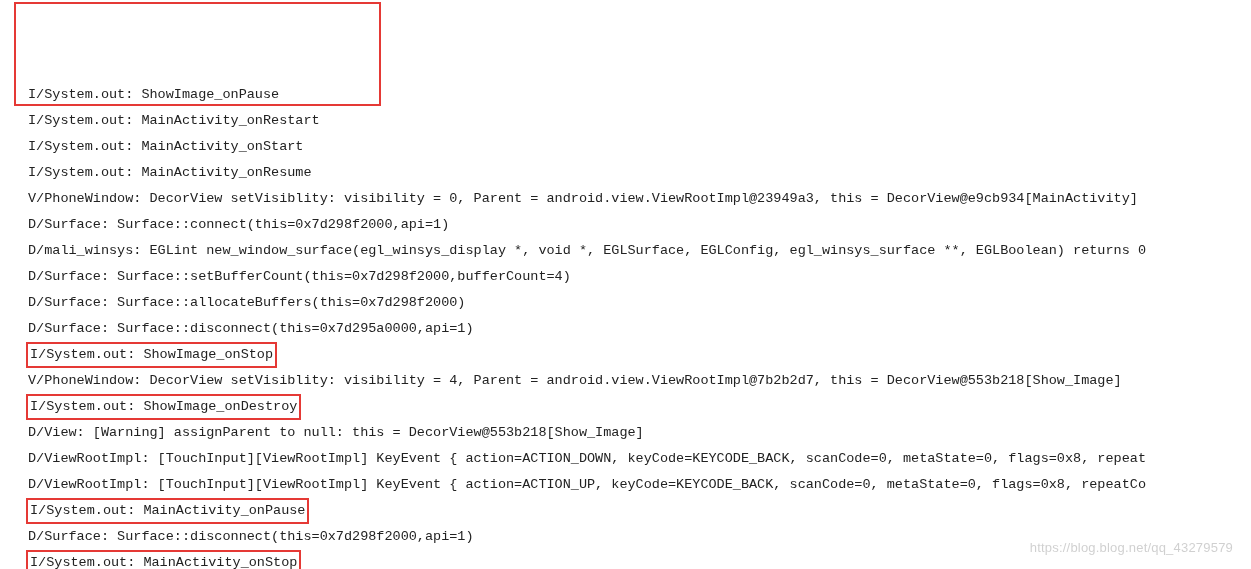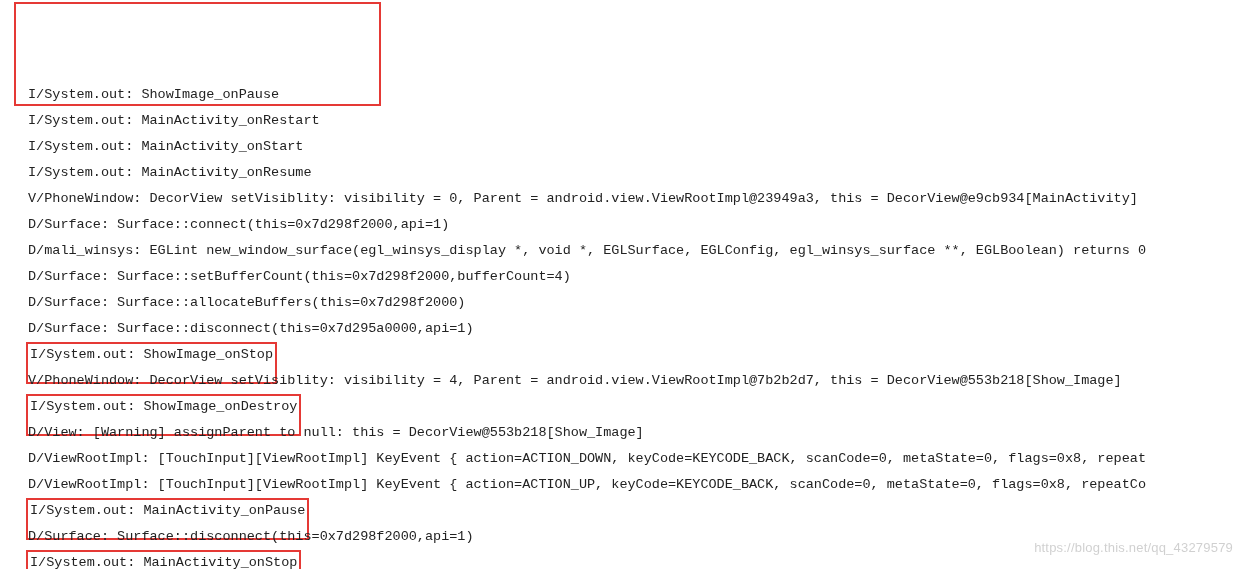--- a/index.html
+++ b/index.html
@@ -25,21 +25,21 @@
     position: relative;
     margin-left: 12px;
   }
   .hl {
     display: inline-block;
     border: 2px solid #e53935;
     box-sizing: border-box;
     padding: 0 2px;
     margin: -2px -2px -2px -2px;
     line-height: 22px;
-    height: 42px;
+    height: 26px;
   }
   
   .group-box {
     border: 2px solid #e53935;
     position: absolute;
     left: 14px;
     top: 2px;
     width: 367px;
     height: 104px;
     pointer-events: none;
@@ -57,13 +57,13 @@
   }
 </style>
 </head>
 <body>
 
 <div class="log-container">
   <div class="group-box"></div>
   
 <span class="log-line"><span>I/System.out: ShowImage_onPause</span></span><span class="log-line"><span>I/System.out: MainActivity_onRestart</span></span><span class="log-line"><span>I/System.out: MainActivity_onStart</span></span><span class="log-line"><span>I/System.out: MainActivity_onResume</span></span><span class="log-line"><span>V/PhoneWindow: DecorView setVisiblity: visibility = 0, Parent = android.view.ViewRootImpl@23949a3, this = DecorView@e9cb934[MainActivity]</span></span><span class="log-line"><span>D/Surface: Surface::connect(this=0x7d298f2000,api=1)</span></span><span class="log-line"><span>D/mali_winsys: EGLint new_window_surface(egl_winsys_display *, void *, EGLSurface, EGLConfig, egl_winsys_surface **, EGLBoolean) returns 0</span></span><span class="log-line"><span>D/Surface: Surface::setBufferCount(this=0x7d298f2000,bufferCount=4)</span></span><span class="log-line"><span>D/Surface: Surface::allocateBuffers(this=0x7d298f2000)</span></span><span class="log-line"><span>D/Surface: Surface::disconnect(this=0x7d295a0000,api=1)</span></span><span class="log-line"><span class="hl">I/System.out: ShowImage_onStop</span></span><span class="log-line"><span>V/PhoneWindow: DecorView setVisiblity: visibility = 4, Parent = android.view.ViewRootImpl@7b2b2d7, this = DecorView@553b218[Show_Image]</span></span><span class="log-line"><span class="hl">I/System.out: ShowImage_onDestroy</span></span><span class="log-line"><span>D/View: [Warning] assignParent to null: this = DecorView@553b218[Show_Image]</span></span><span class="log-line"><span>D/ViewRootImpl: [TouchInput][ViewRootImpl] KeyEvent { action=ACTION_DOWN, keyCode=KEYCODE_BACK, scanCode=0, metaState=0, flags=0x8, repeat</span></span><span class="log-line"><span>D/ViewRootImpl: [TouchInput][ViewRootImpl] KeyEvent { action=ACTION_UP, keyCode=KEYCODE_BACK, scanCode=0, metaState=0, flags=0x8, repeatCo</span></span><span class="log-line"><span class="hl">I/System.out: MainActivity_onPause</span></span><span class="log-line"><span>D/Surface: Surface::disconnect(this=0x7d298f2000,api=1)</span></span><span class="log-line"><span class="hl">I/System.out: MainActivity_onStop</span></span></div>
 
-<div class="watermark">https://blog.this.net/qq_43279579</div>
+<div class="watermark">https://blog.blog.net/qq_43279579</div>
 
 </body></html>

